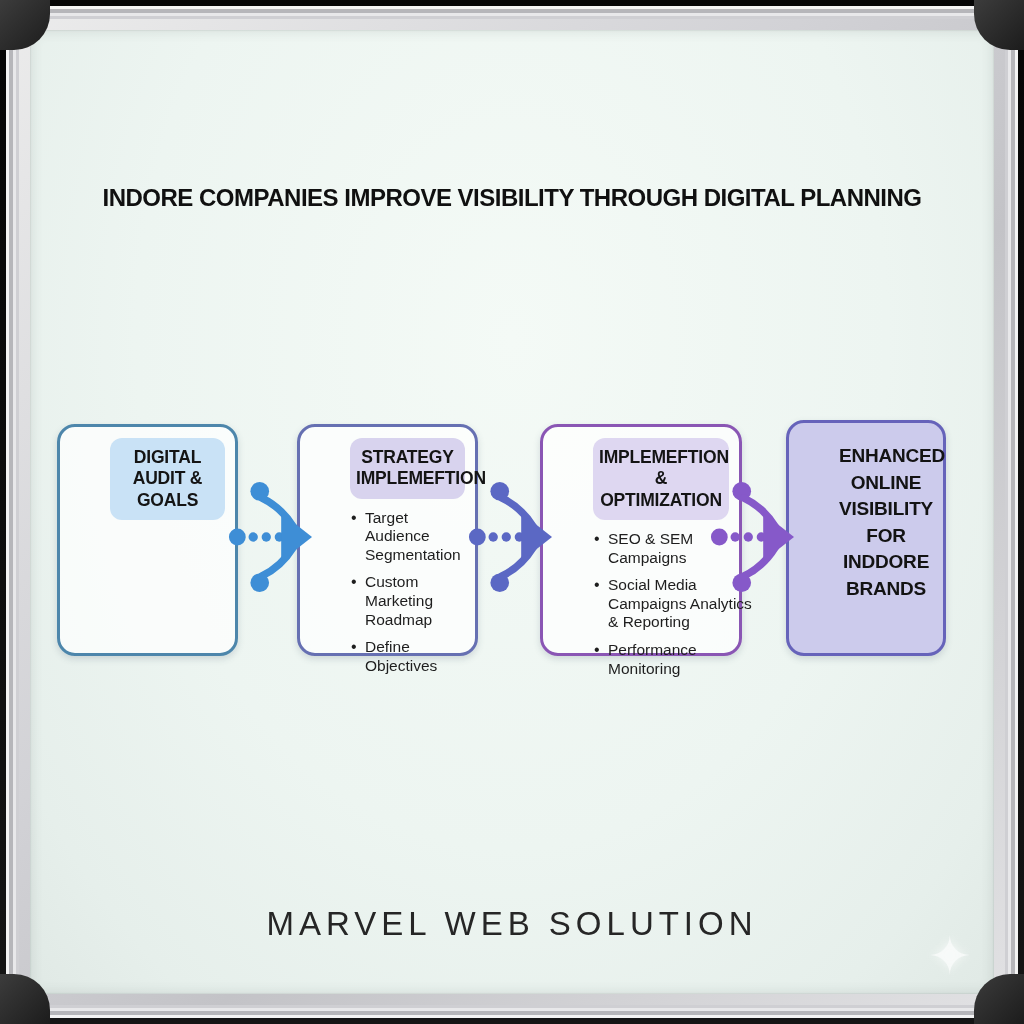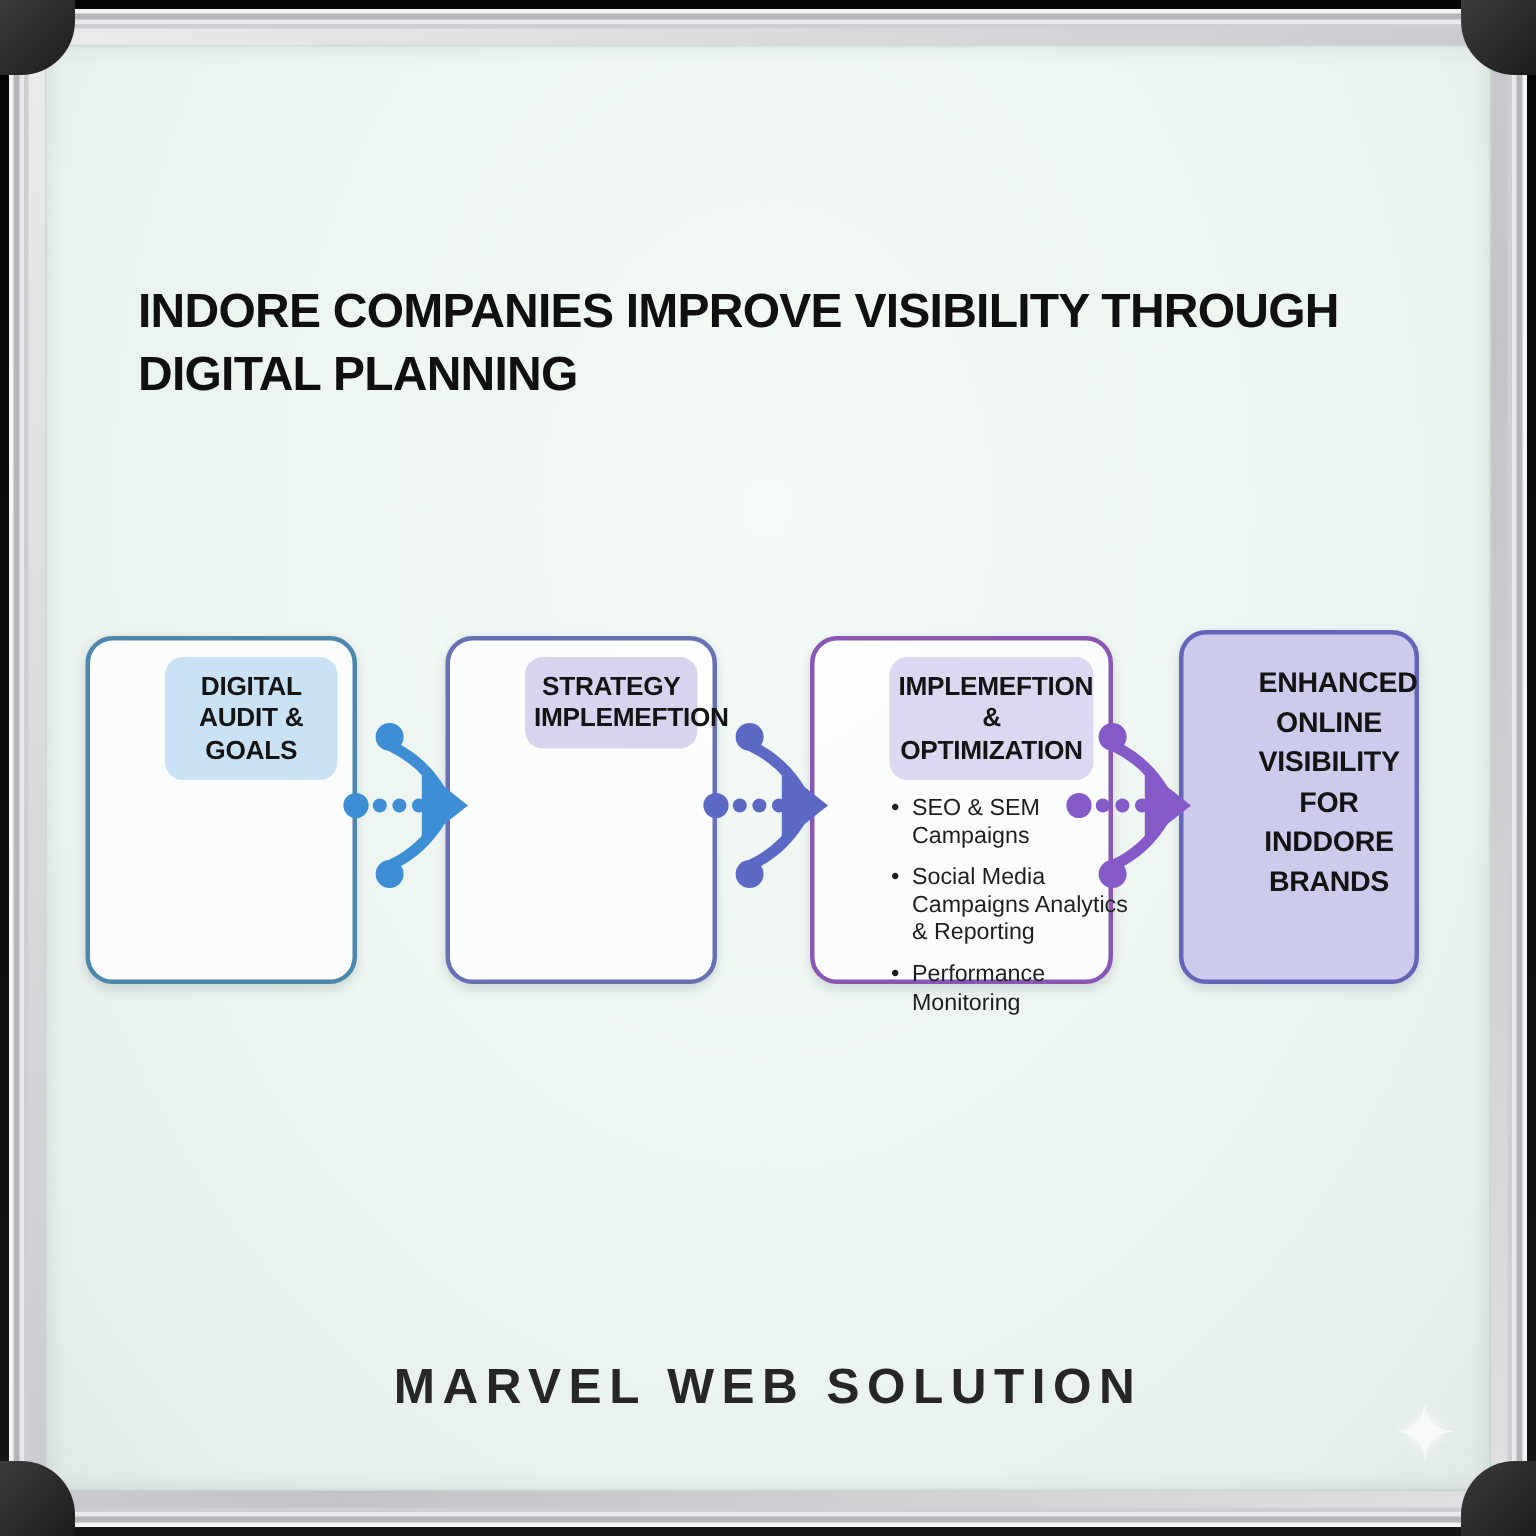--- a/index.html
+++ b/index.html
@@ -38,22 +38,22 @@
     z-index: 6;
   }
   .cap-tl { top: 0; left: 0;  border-bottom-right-radius: 36px; }
   .cap-tr { top: 0; right: 0; border-bottom-left-radius: 36px; }
   .cap-bl { bottom: 0; left: 0;  border-top-right-radius: 36px; }
   .cap-br { bottom: 0; right: 0; border-top-left-radius: 36px; }
 
   
   .title {
     position: absolute; top: 166px; left: 92px; right: 92px;
-    text-align: left;
-    font-size: 32px; line-height: 1.3;
+    text-align: center;
+    font-size: 24px; line-height: 1.3;
     font-weight: 800; letter-spacing: -0.5px;
     color: #101010;
     z-index: 3;
   }
 
   
   .step-box {
     position: absolute;
     top: 424px; height: 232px;
     border: 3px solid var(--accent, #777);
@@ -115,21 +115,21 @@
     z-index: 4;
   }
   .a1 { left: 228px; }
   .a2 { left: 468px; }
   .a3 { left: 710px; }
 
   
   .footer {
     position: absolute; top: 905px; left: 0; right: 0;
     text-align: center;
-    font-size: 33px; font-weight: 700;
+    font-size: 33px; font-weight: 400;
     letter-spacing: 5px;
     color: #262626;
     z-index: 3;
   }
 
   
   .sparkle {
     position: absolute; left: 928px; top: 930px;
     font-size: 52px; line-height: 1;
     color: rgba(255,255,255,0.9);
@@ -164,20 +164,25 @@
     <circle cx="55" cy="65" r="5" fill="currentColor"></circle>
     <circle cx="34" cy="16" r="10" fill="currentColor"></circle>
     <circle cx="34" cy="114" r="10" fill="currentColor"></circle>
     <path d="M36 23 Q 57 33 70 54" stroke="currentColor" stroke-width="8" fill="none" stroke-linecap="round"></path>
     <path d="M36 107 Q 57 97 70 76" stroke="currentColor" stroke-width="8" fill="none" stroke-linecap="round"></path>
     <polygon points="57,39 90,65 57,91" fill="currentColor"></polygon>
   </svg>
 
   <div class="step-box b2" style="--accent: #6670b2;">
     <div class="step-header" style="--hbg: #d8d3ee;">STRATEGY IMPLEMEFTION</div>
+    <ul class="step-items">
+      <li>Target Audience Segmentation</li>
+      <li>Custom Marketing Roadmap</li>
+      <li>Define Objectives</li>
+    </ul>
   </div>
 
   <svg class="flow-arrow a2" viewBox="0 0 90 130" style="--acolor: #5b68c4;">
     <circle cx="10" cy="65" r="9" fill="currentColor"></circle>
     <circle cx="27" cy="65" r="5" fill="currentColor"></circle>
     <circle cx="41" cy="65" r="5" fill="currentColor"></circle>
     <circle cx="55" cy="65" r="5" fill="currentColor"></circle>
     <circle cx="34" cy="16" r="10" fill="currentColor"></circle>
     <circle cx="34" cy="114" r="10" fill="currentColor"></circle>
     <path d="M36 23 Q 57 33 70 54" stroke="currentColor" stroke-width="8" fill="none" stroke-linecap="round"></path>

